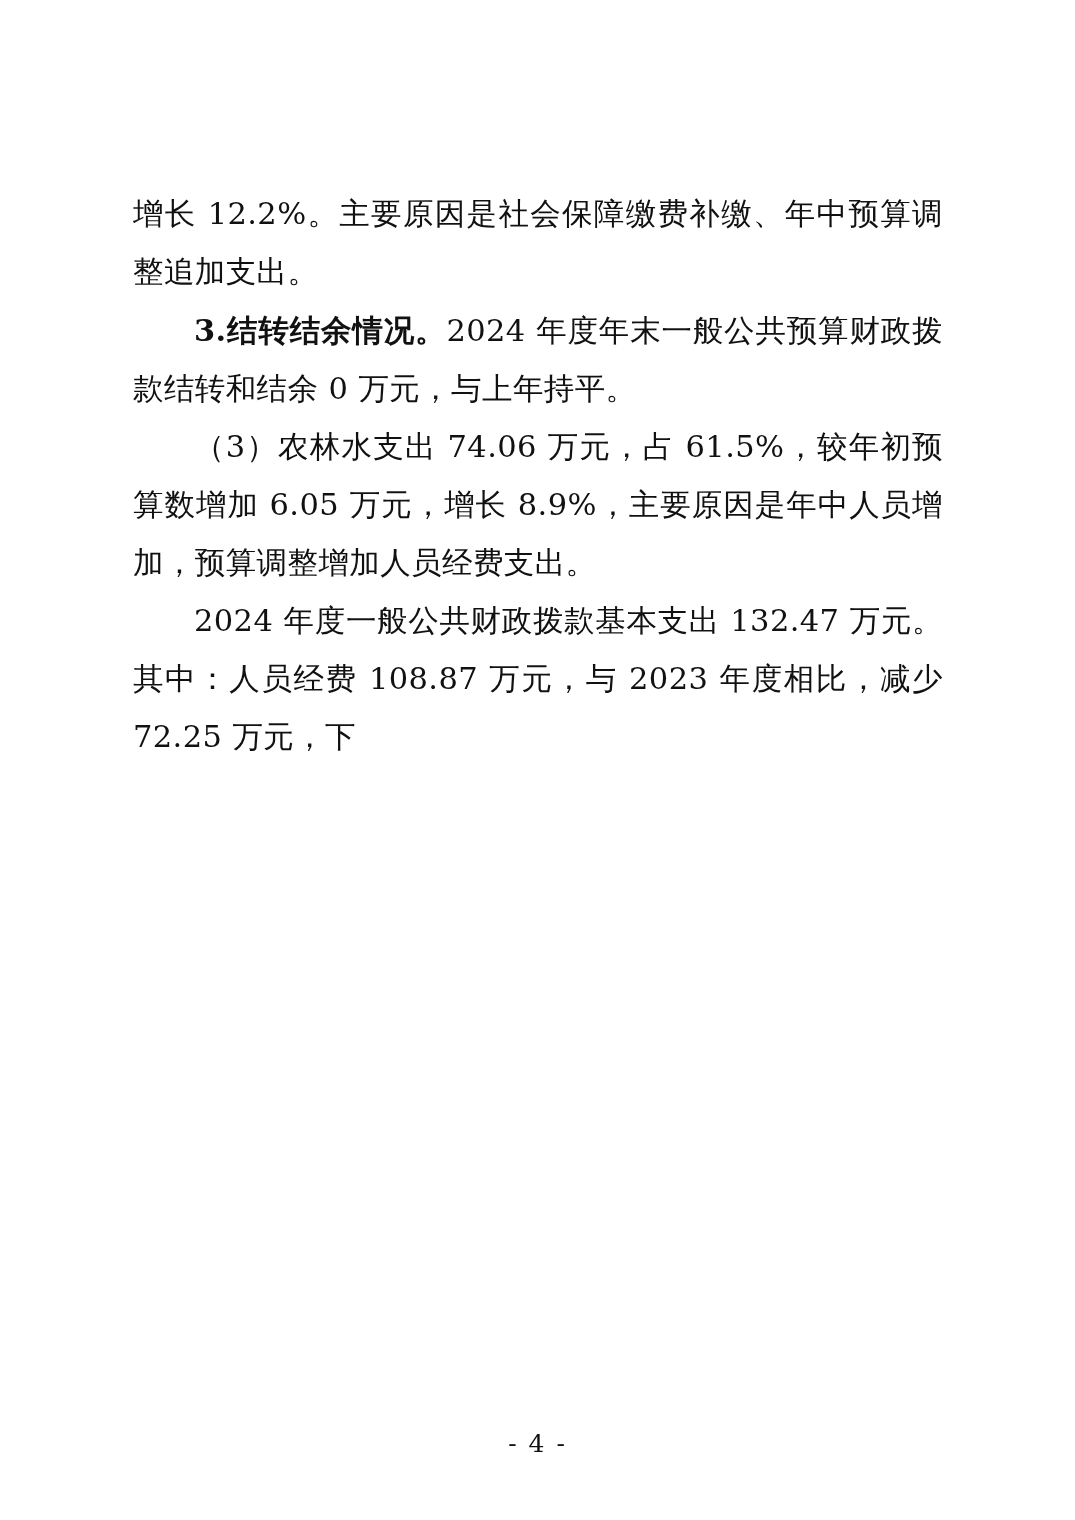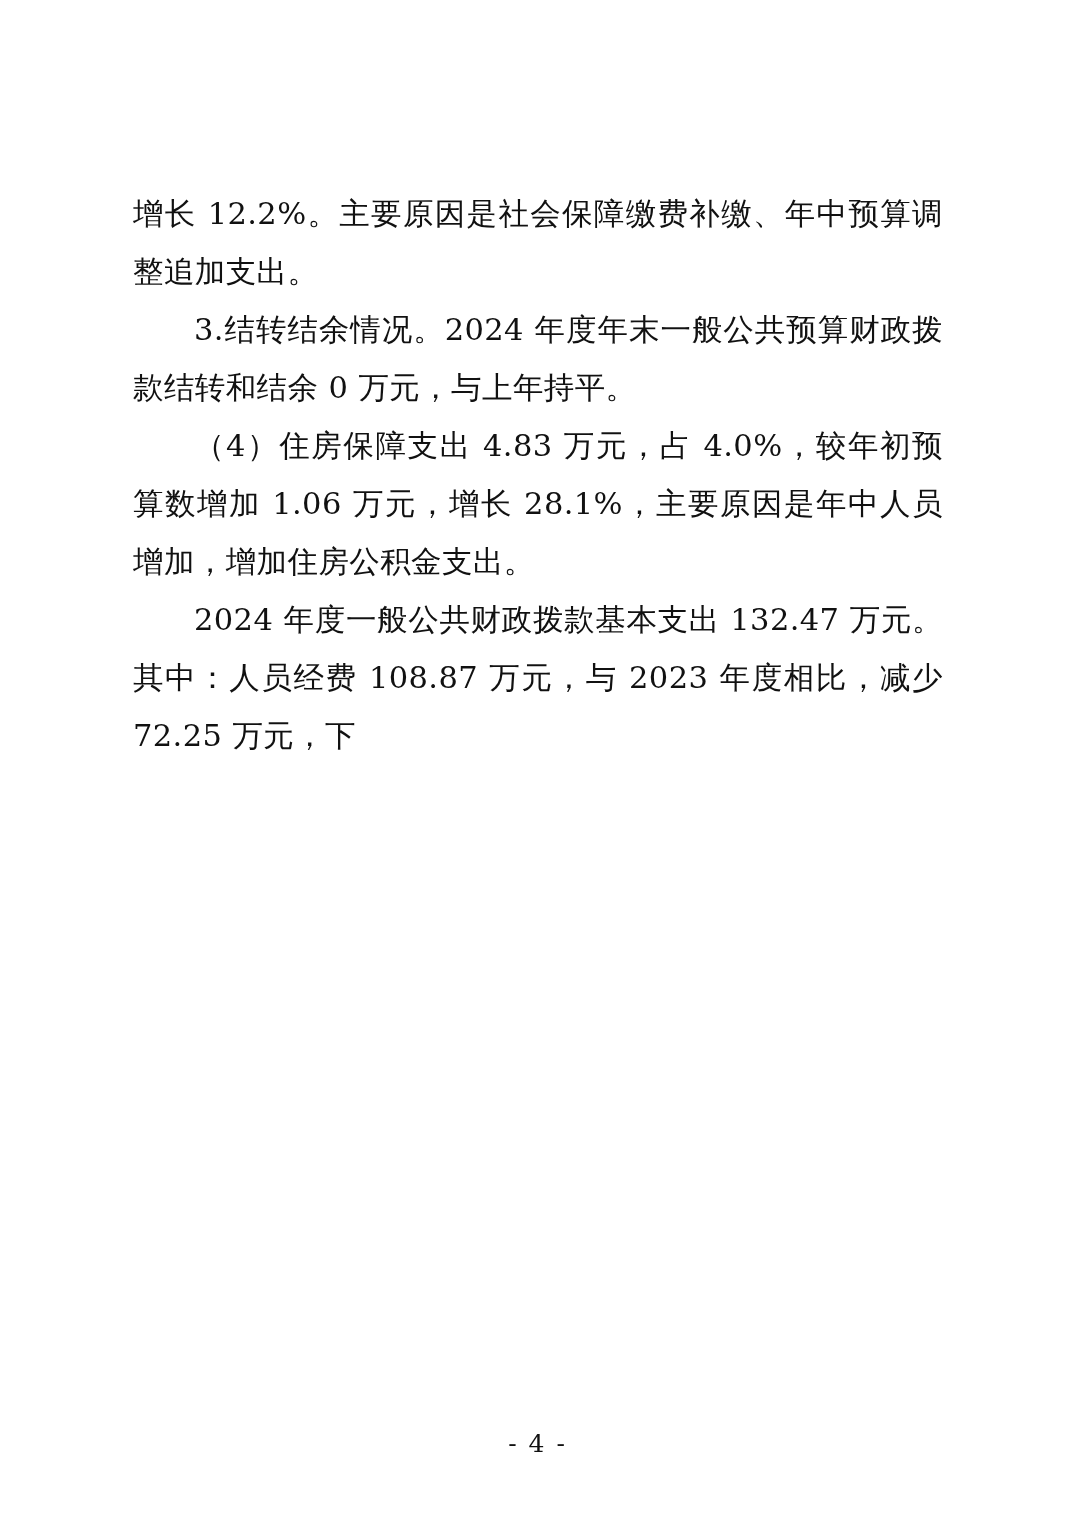--- a/index.html
+++ b/index.html
@@ -31,21 +31,21 @@
     text-align: justify;
     text-justify: inter-ideograph;
     margin: 0 0 0 0;
     letter-spacing: 0.4px;
     word-break: break-all;
   }
   .indent {
     text-indent: 61px;
   }
   .bold {
-    font-weight: normal;
+    font-weight: bold;
   }
   .footer {
     position: absolute;
     left: 0;
     right: 0;
     bottom: 62px;
     text-align: center;
     font-family: "DejaVu Serif", "Liberation Serif", serif;
     font-size: 25px;
     color: #111111;
@@ -60,22 +60,22 @@
 
     <p class="para">增长 12.2%。主要原因是社会保障缴费补缴、年中预算调整追加支出。</p>
 
     <p class="para indent">
       <span class="bold">3.结转结余情况。</span><span>2024 年度年末一般公共预算财政拨款结转和结余 0 万元，与上年持平。</span>
     </p>
 
 
 
 
+    <p class="para indent">（3）农林水支出 74.06 万元，占 61.5%，较年初预算数增加 6.05 万元，增长 8.9%，主要原因是年中人员增加，预算调整增加人员经费支出。</p>
 
-    <p class="para indent">（4）住房保障支出 4.83 万元，占 4.0%，较年初预算数增加 1.06 万元，增长 28.1%，主要原因是年中人员增加，增加住房公积金支出。</p>
 
 
     <p class="para indent">2024 年度一般公共财政拨款基本支出 132.47 万元。其中：人员经费 108.87 万元，与 2023 年度相比，减少 72.25 万元，下</p>
 
   </div>
 
   <div class="footer">- 4 -</div>
 </div>
 
 </body></html>

